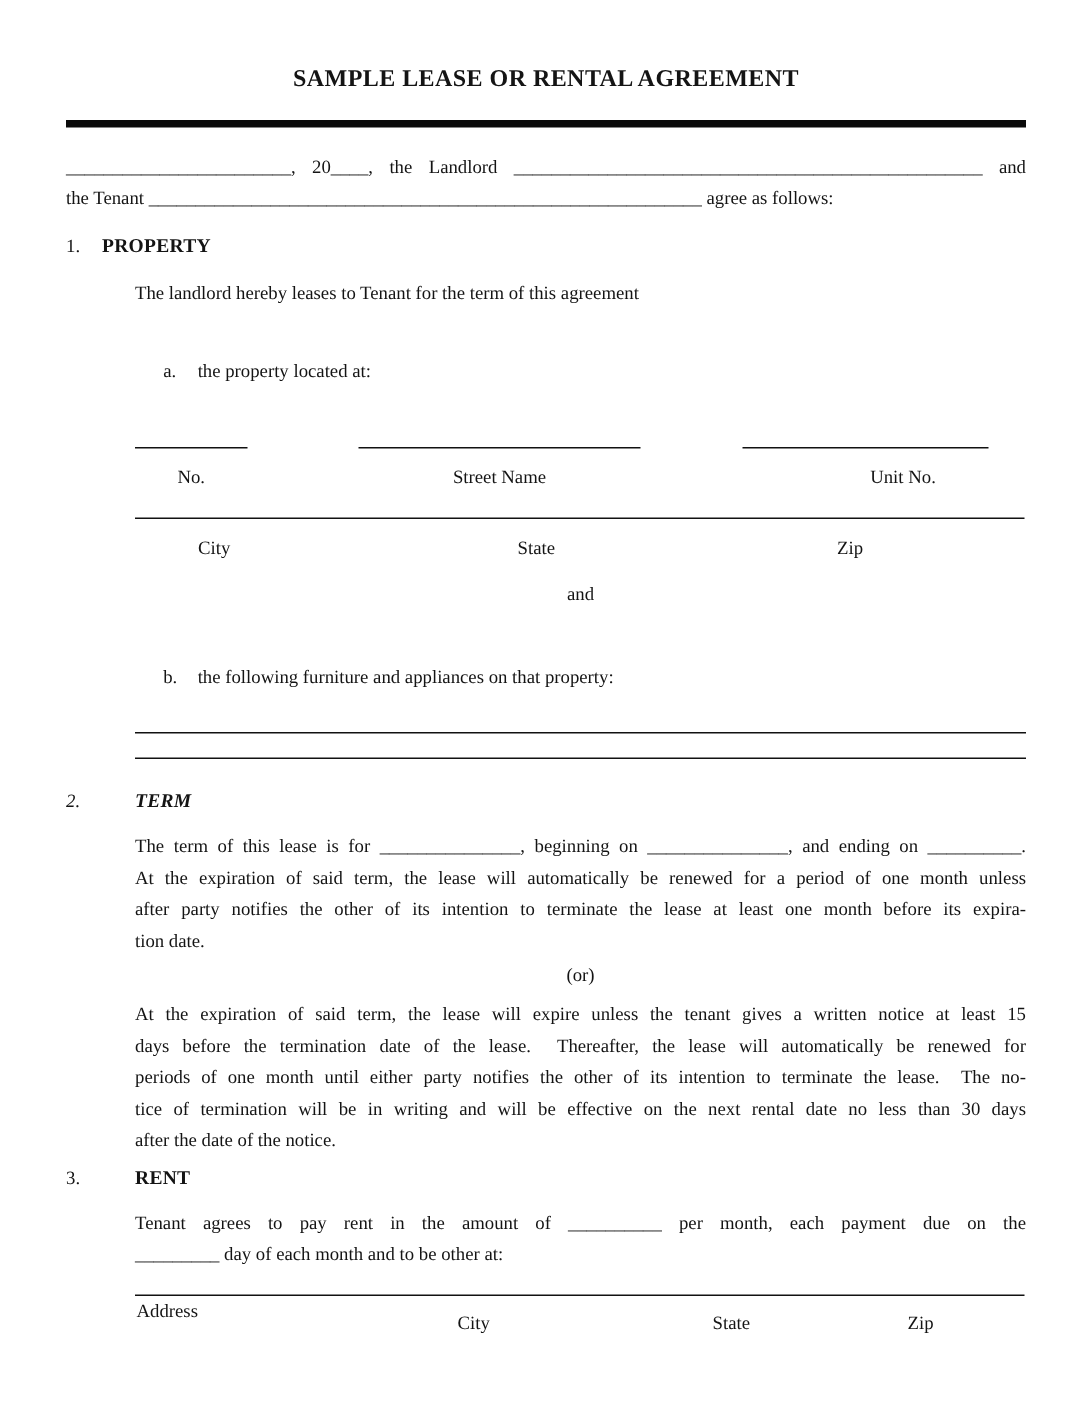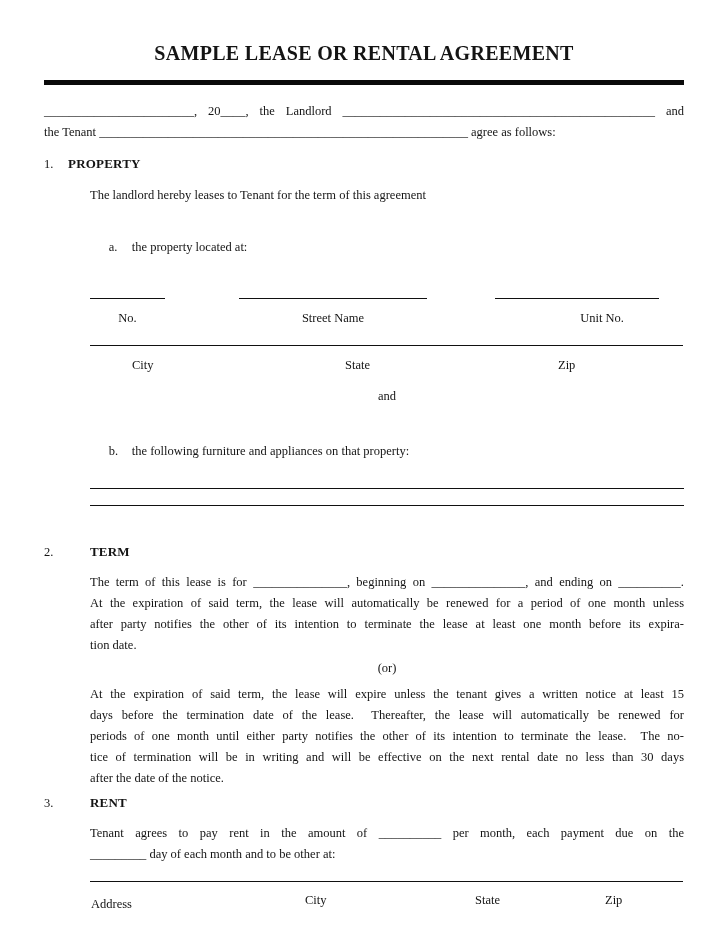--- a/index.html
+++ b/index.html
@@ -4,21 +4,21 @@
 <style>
   html,body{margin:0;padding:0;background:#ffffff;}
   .page{
     width:728px;height:942px;background:#ffffff;color:#141414;
     font-family:"Liberation Serif","DejaVu Serif",serif;
     position:relative;overflow:hidden;
   }
   .content{padding:0 44px;}
   .doc-title{
     margin-top:40px;text-align:center;font-weight:bold;
-    font-size:20px;line-height:26px;letter-spacing:.3px;
+    font-size:16px;line-height:26px;letter-spacing:.3px;
   }
   .rule{height:5px;background:#0a0a0a;margin-top:14px;}
   .line{font-size:12.5px;line-height:21px;white-space:pre-wrap;}
   .jl{text-align:justify;text-align-last:justify;text-justify:inter-word;}
   .intro{margin-top:16px;}
   .sec-head{margin-top:0;font-size:12.5px;line-height:21px;}
   .sec-head .num{display:inline-block;width:24px;font-weight:normal;}
   .sec-head .num.wide{width:46px;}
   .sec-head .lbl{font-weight:bold;font-size:13px;letter-spacing:.2px;}
   .indent{margin-left:46px;}
@@ -72,21 +72,21 @@
 
     <div class="line indent center">and</div>
 
     <div class="line indent subitem" style="margin-top:13px;">
       <span class="mark">b.</span><span>the following furniture and appliances on that property:</span>
     </div>
 
     <div class="bline" style="height:5px;"></div>
     <div class="bline" style="height:16px;"></div>
 
-    <div class="sec-head" style="margin-top:35px;">
+    <div class="sec-head" style="margin-top:17px;font-style:italic;">
       <span class="num wide">2.</span><span class="lbl">TERM</span>
     </div>
 
     <div class="indent" style="margin-top:9px;">
       <div class="line jl">The term of this lease is for _______________, beginning on _______________, and ending on __________.</div>
       <div class="line jl">At the expiration of said term, the lease will automatically be renewed for a period of one month unless</div>
       <div class="line jl">after party notifies the other of its intention to terminate the lease at least one month before its expira-</div>
       <div class="line">tion date.</div>
     </div>
 
@@ -104,20 +104,20 @@
       <span class="num wide">3.</span><span class="lbl">RENT</span>
     </div>
 
     <div class="indent" style="margin-top:9px;">
       <div class="line jl">Tenant agrees to pay rent in the amount of __________ per month, each payment due on the</div>
       <div class="line">_________ day of each month and to be other at:</div>
     </div>
 
     <div class="fieldrow" style="margin-top:13px;">
       <div class="fline" style="left:46px;top:3px;width:593px;"></div>
-      <div class="flabel" style="left:47px;top:16px;">Address</div>
+      <div class="flabel" style="left:47px;top:4px;">Address</div>
       <div class="flabel" style="left:261px;top:12px;">City</div>
       <div class="flabel" style="left:431px;top:12px;">State</div>
       <div class="flabel" style="left:561px;top:12px;">Zip</div>
     </div>
 
   </div>
 </div>
 
 </body></html>

